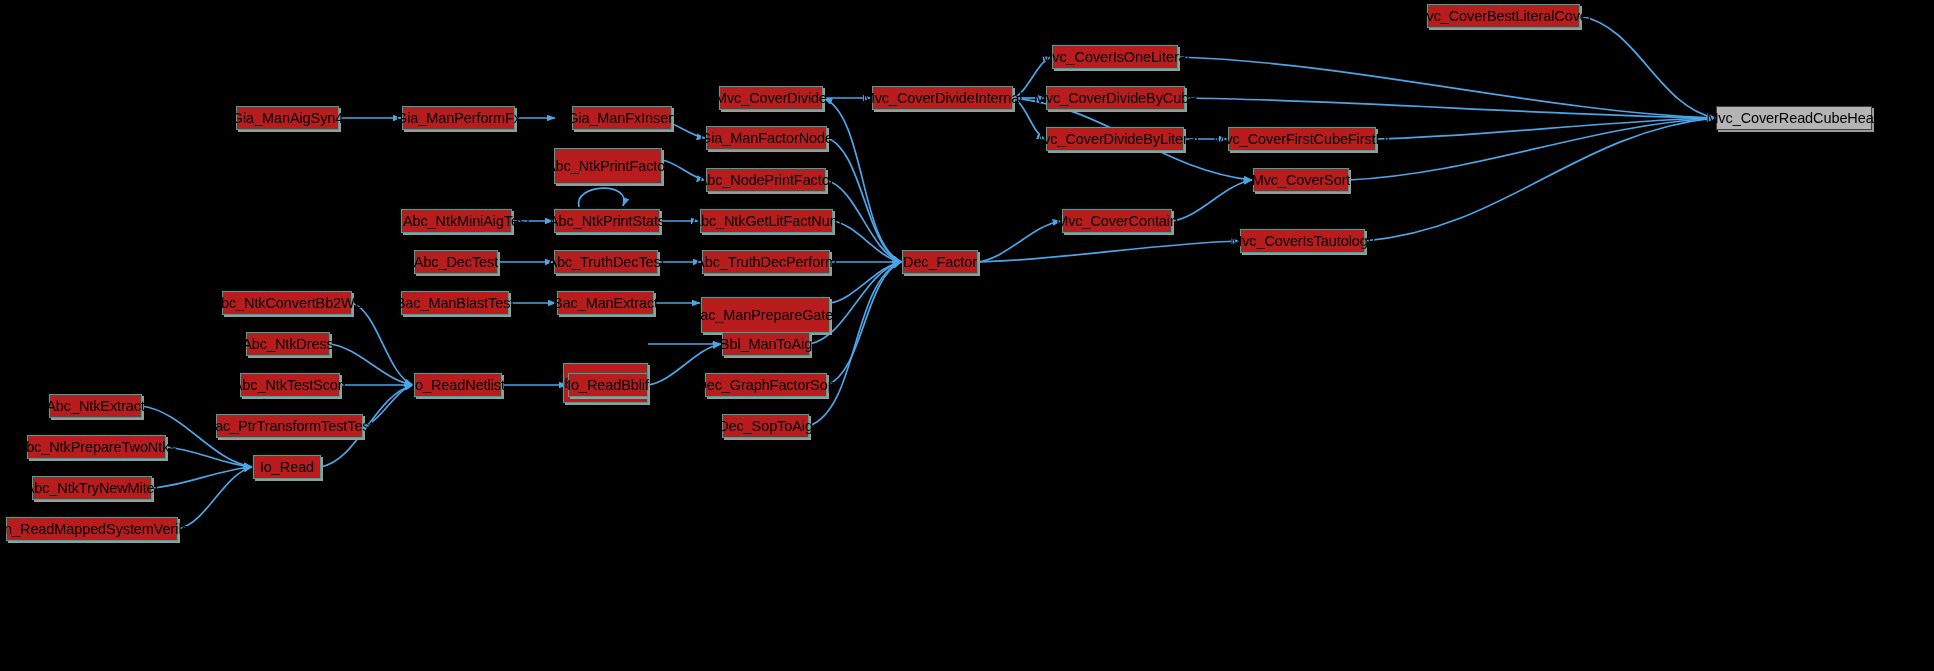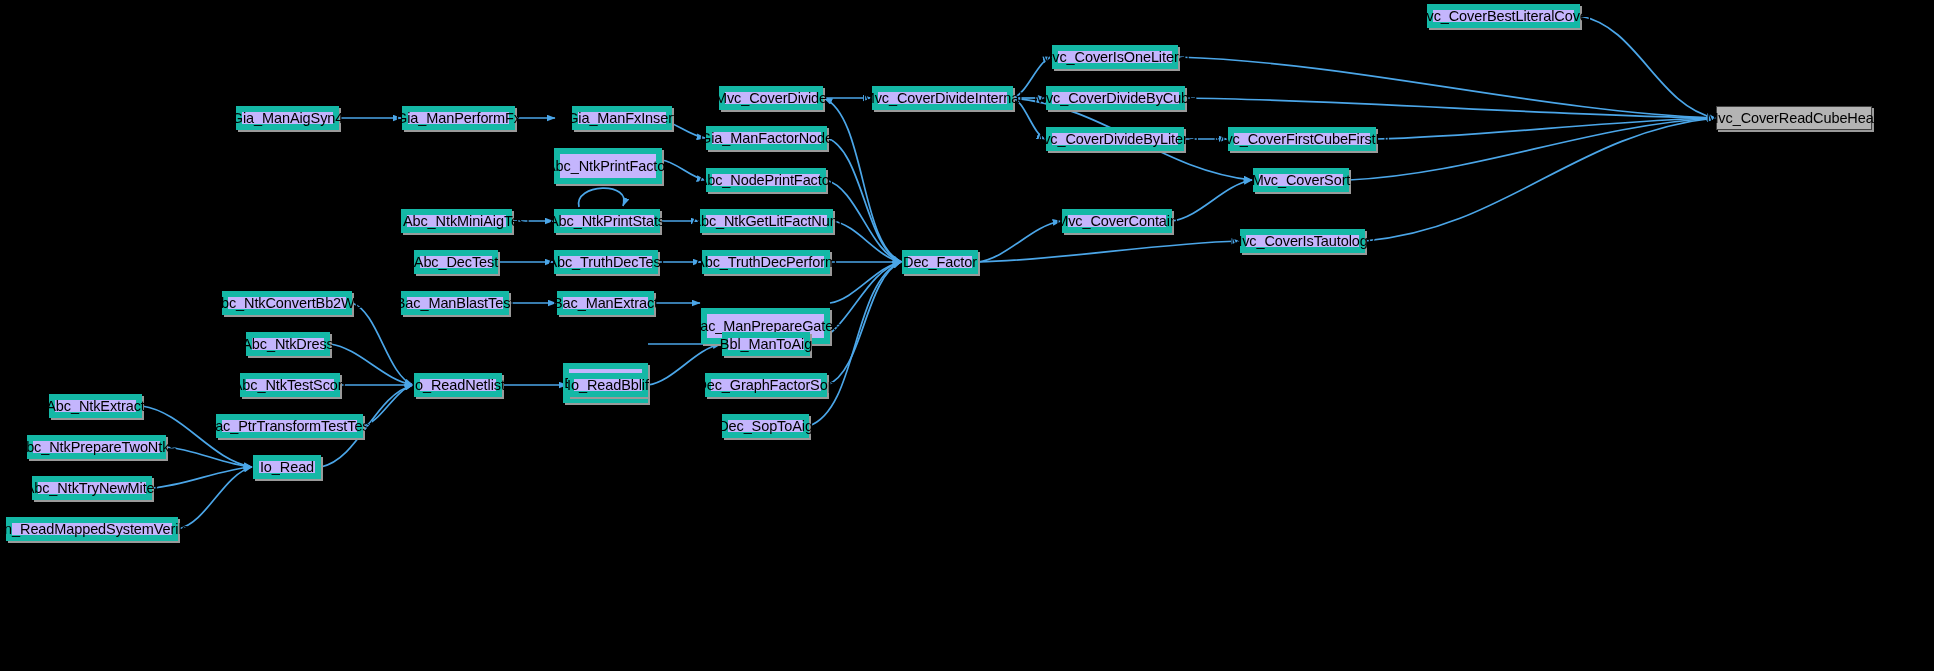--- a/index.html
+++ b/index.html
@@ -20,22 +20,22 @@
     position: absolute;
     left: 0;
     top: 0;
     width: 1934px;
     height: 671px;
     pointer-events: none;
   }
   .node {
     position: absolute;
     box-sizing: border-box;
-    background: #c4b5fd;
-    border: 6px solid #14b8a6;
+    background: #b91c1c;
+    border: 1px solid #14b8a6;
     box-shadow: 2px 2px 0 0 #9a9a9a;
     color: #000000;
     font-size: 14.5px;
     line-height: 1;
     display: flex;
     align-items: center;
     justify-content: center;
     white-space: nowrap;
     letter-spacing: -0.1px;
     z-index: 5;
@@ -115,21 +115,21 @@
       <div class="node" style="left: 401px; top: 209px; width: 111px; height: 24px; padding-left: 20px;">Abc_NtkMiniAigTest</div>
       <div class="node" style="left: 554px; top: 209px; width: 106px; height: 24px;">Abc_NtkPrintStats</div>
       <div class="node" style="left: 700px; top: 209px; width: 133px; height: 24px;">Abc_NtkGetLitFactNum</div>
       <div class="node" style="left: 414px; top: 250px; width: 84px; height: 24px;">Abc_DecTest</div>
       <div class="node" style="left: 554px; top: 250px; width: 104px; height: 24px;">Abc_TruthDecTest</div>
       <div class="node" style="left: 702px; top: 250px; width: 128px; height: 24px;">Abc_TruthDecPerform</div>
       <div class="node" style="left: 902px; top: 250px; width: 76px; height: 24px;">Dec_Factor</div>
       <div class="node" style="left: 222px; top: 291px; width: 130px; height: 24px;">Abc_NtkConvertBb2Wb</div>
       <div class="node" style="left: 401px; top: 291px; width: 108px; height: 24px;">Bac_ManBlastTest</div>
       <div class="node" style="left: 557px; top: 291px; width: 97px; height: 24px;">Bac_ManExtract</div>
-      <div class="node" style="left: 701px; top: 308px; width: 129px; height: 36px;">Bac_ManPrepareGates</div>
+      <div class="node" style="left: 701px; top: 297px; width: 129px; height: 36px;">Bac_ManPrepareGates</div>
       <div class="node" style="left: 246px; top: 332px; width: 84px; height: 24px;">Abc_NtkDress</div>
       <div class="node" style="left: 563px; top: 332px; width: 85px; height: 40px; margin-top: 31px;">Bbl_ManTest</div>
       <div class="node" style="left: 722px; top: 332px; width: 88px; height: 24px;">Bbl_ManToAig</div>
       <div class="node" style="left: 240px; top: 373px; width: 100px; height: 24px;">Abc_NtkTestScorr</div>
       <div class="node" style="left: 414px; top: 373px; width: 88px; height: 24px;">Io_ReadNetlist</div>
       <div class="node" style="left: 568px; top: 373px; width: 80px; height: 24px;">Io_ReadBblif</div>
       <div class="node" style="left: 705px; top: 373px; width: 122px; height: 24px;">Dec_GraphFactorSop</div>
       <div class="node" style="left: 49px; top: 394px; width: 93px; height: 24px;">Abc_NtkExtract</div>
       <div class="node" style="left: 722px; top: 414px; width: 87px; height: 24px;">Dec_SopToAig</div>
       <div class="node" style="left: 216px; top: 414px; width: 147px; height: 24px;">Bac_PtrTransformTestTest</div>

